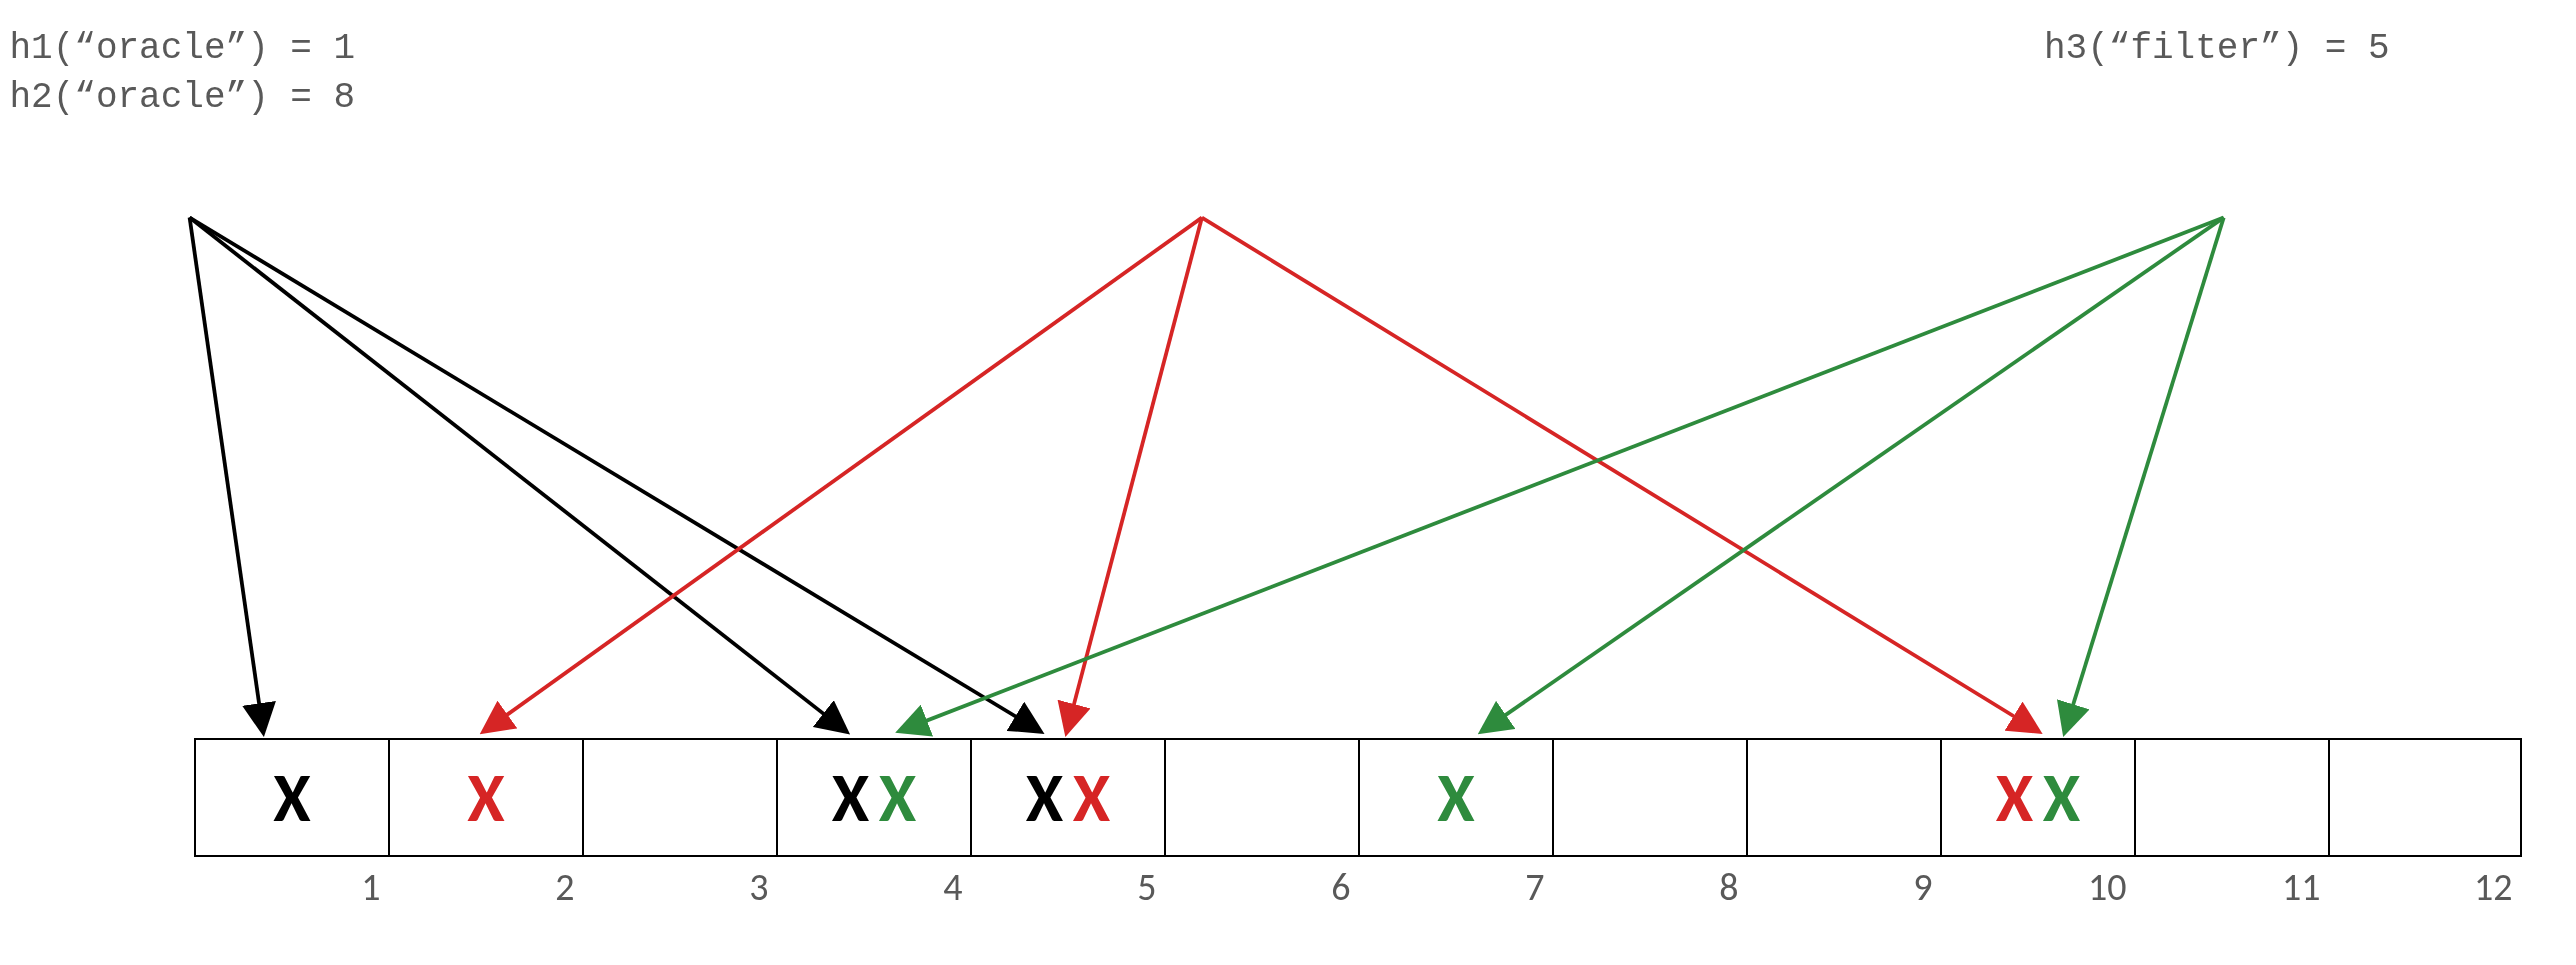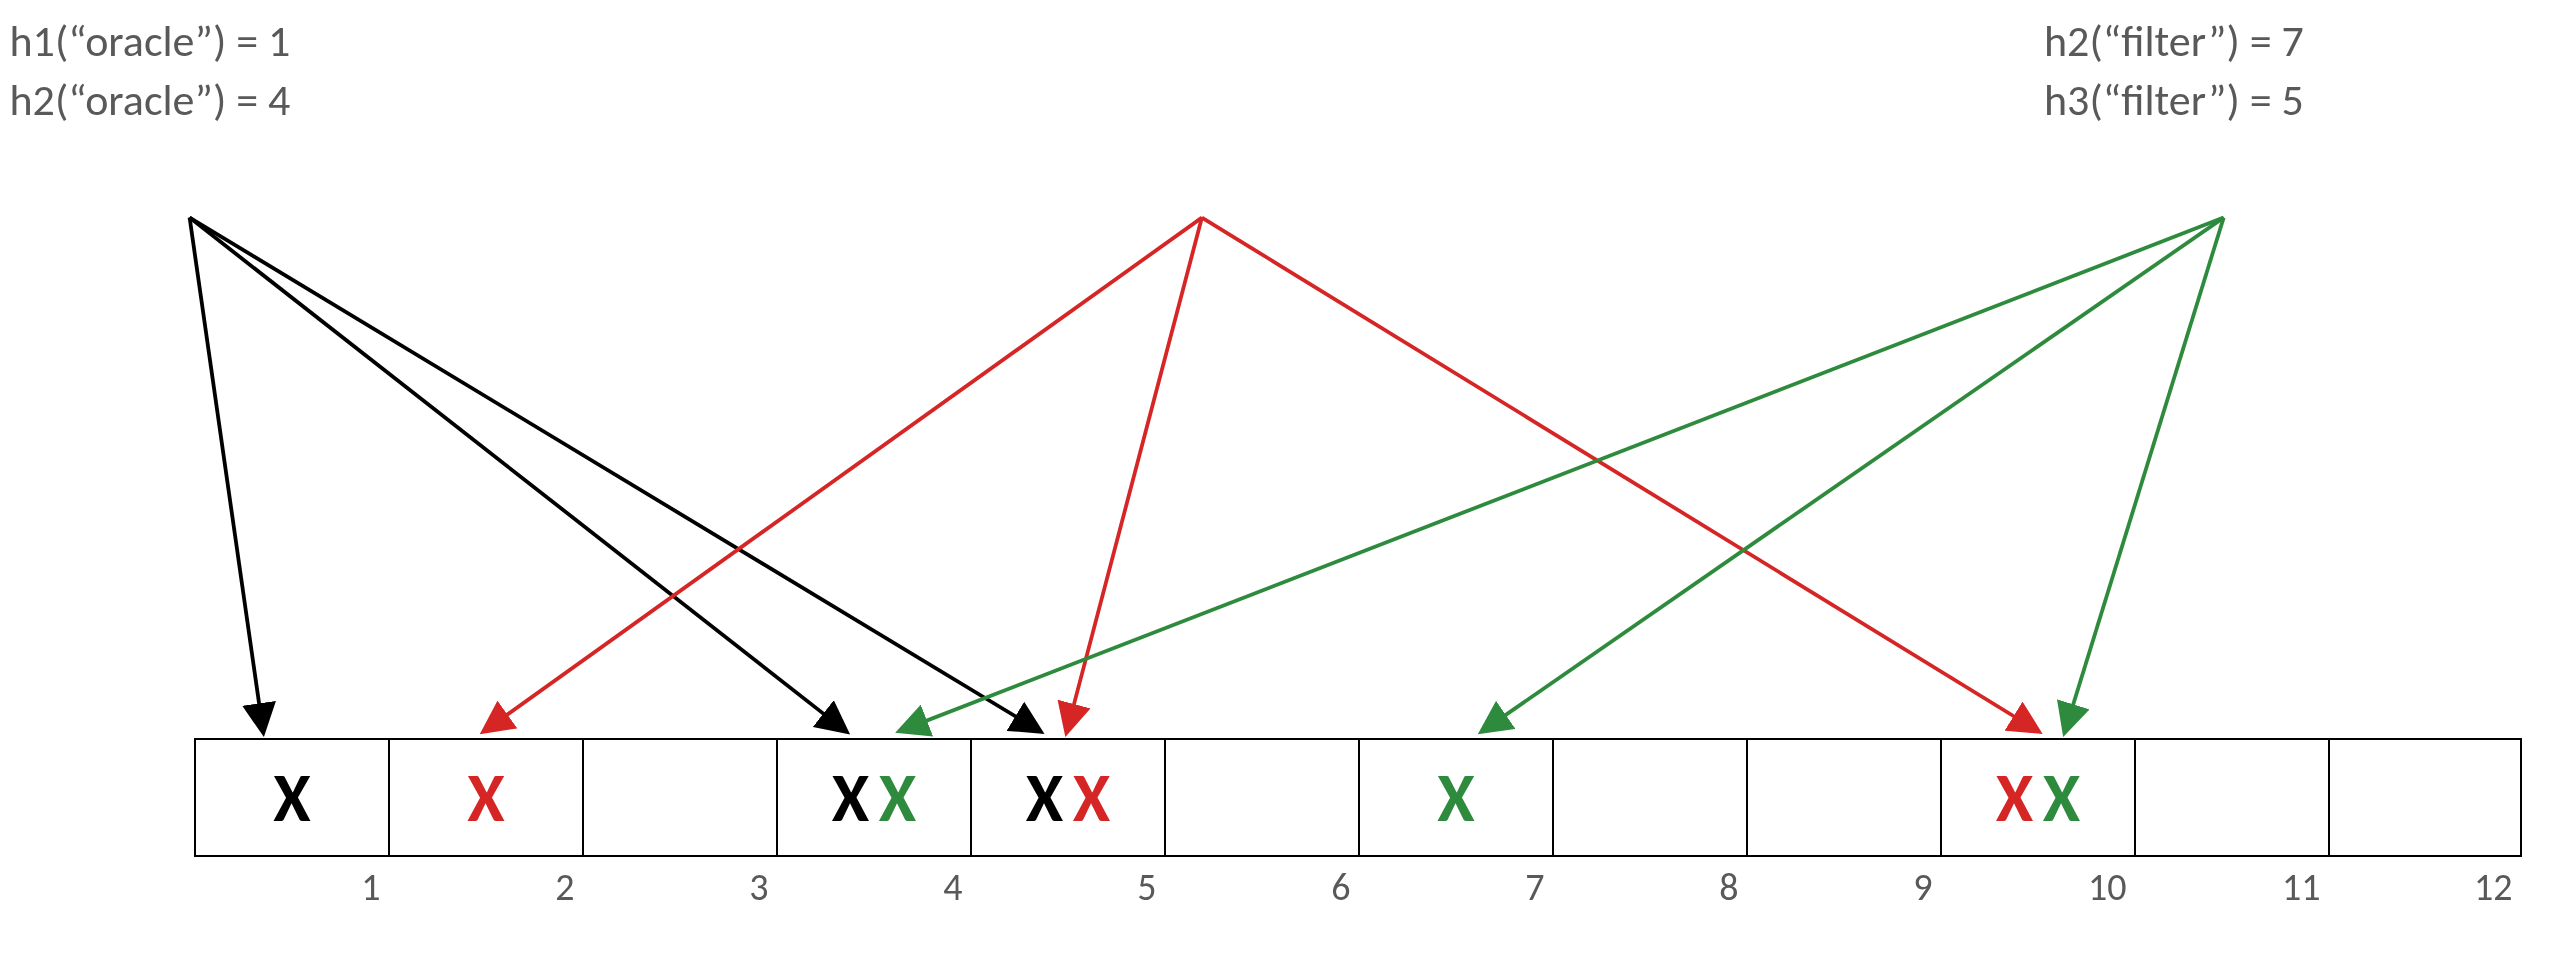--- a/index.html
+++ b/index.html
@@ -9,23 +9,24 @@
     font-family: Calibri, "Segoe UI", Arial, sans-serif;
     color: #595959;
   }
   .canvas {
     position: relative;
     width: 2576px;
     height: 965px;
   }
   .hash-col {
     position: absolute;
-    top: 12px;
-    font-size: 44px;
+    top: 25px;
+    font-size: 36px;
     line-height: 1.35;
+    font-family: Liberation Mono, monospace;
   }
   .hash-line { white-space: nowrap; }
 
   .bitarray {
     position: absolute;
     left: 194px;
     top: 738px;
     display: flex;
   }
   .cell {
@@ -65,24 +66,23 @@
     pointer-events: none;
   }
 </style>
 </head>
 <body>
 
 <div class="canvas">
 
   <div class="hash-col" style="left:9.5px">
     <div class="hash-line">h1(“oracle”) = 1</div>
-    <div class="hash-line">h2(“oracle”) = 4</div>
+    <div class="hash-line">h2(“oracle”) = 8</div>
   </div>
   <div class="hash-col" style="left:2044px">
-    <div class="hash-line">h2(“filter”) = 7</div>
     <div class="hash-line">h3(“filter”) = 5</div>
   </div>
 
   <svg class="arrows" viewBox="0 0 2722 1020" width="2576" height="965">
     <defs>
       <marker id="ah-black" viewBox="0 0 10 10" refX="8" refY="5" markerWidth="9" markerHeight="9" orient="auto-start-reverse">
         <path d="M 0 0 L 10 5 L 0 10 z" fill="#000000"></path>
       </marker>
       <marker id="ah-red" viewBox="0 0 10 10" refX="8" refY="5" markerWidth="9" markerHeight="9" orient="auto-start-reverse">
         <path d="M 0 0 L 10 5 L 0 10 z" fill="#d62525"></path>

